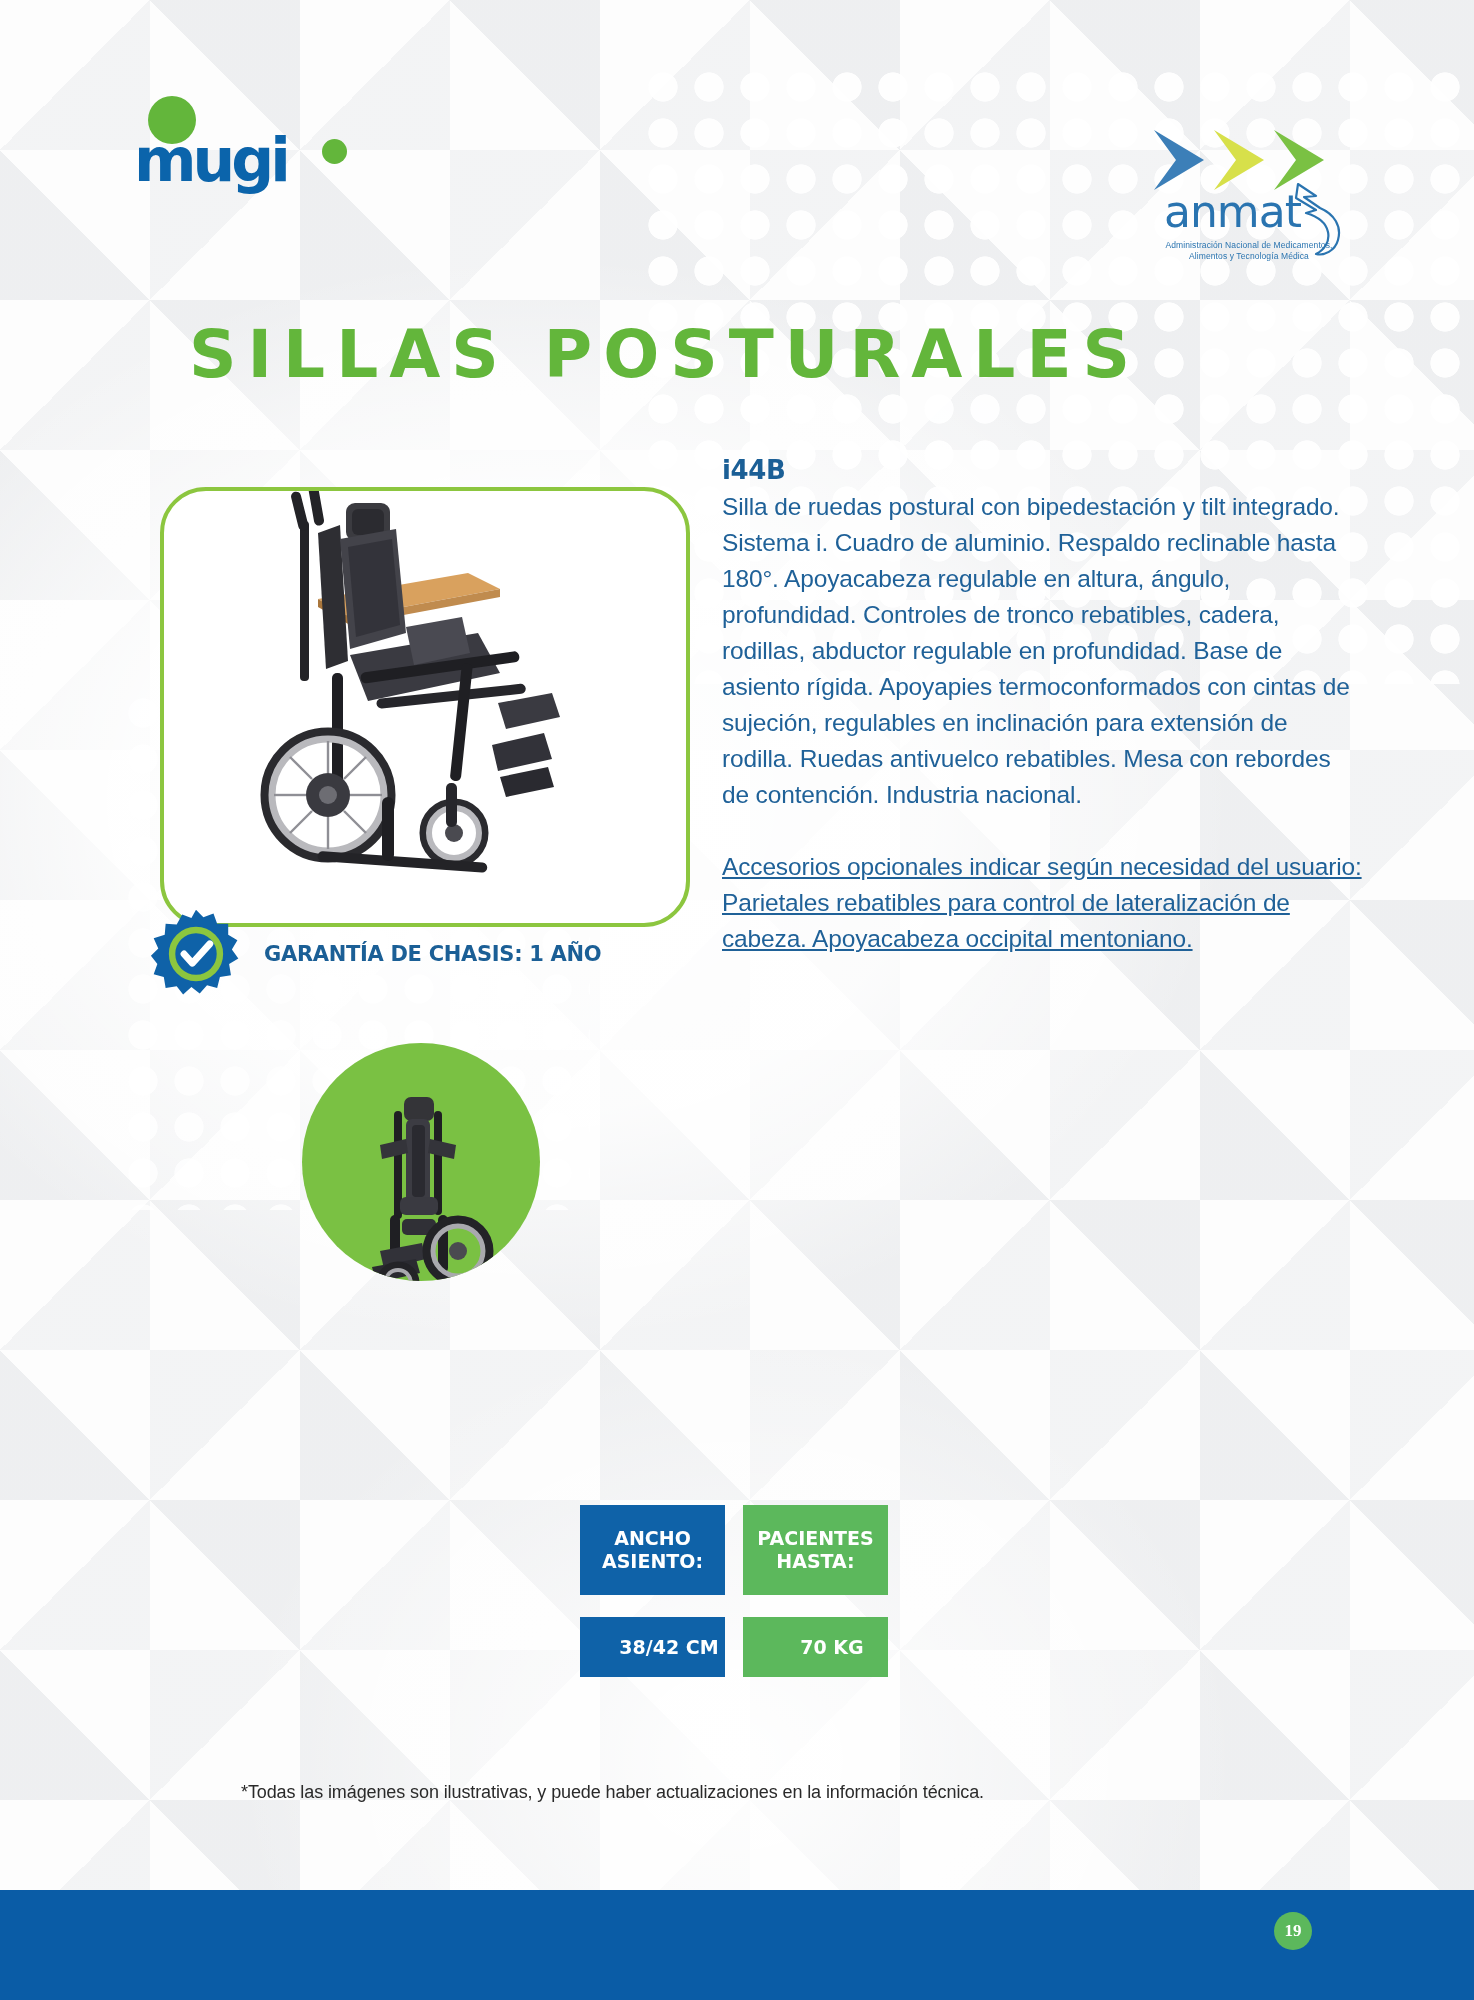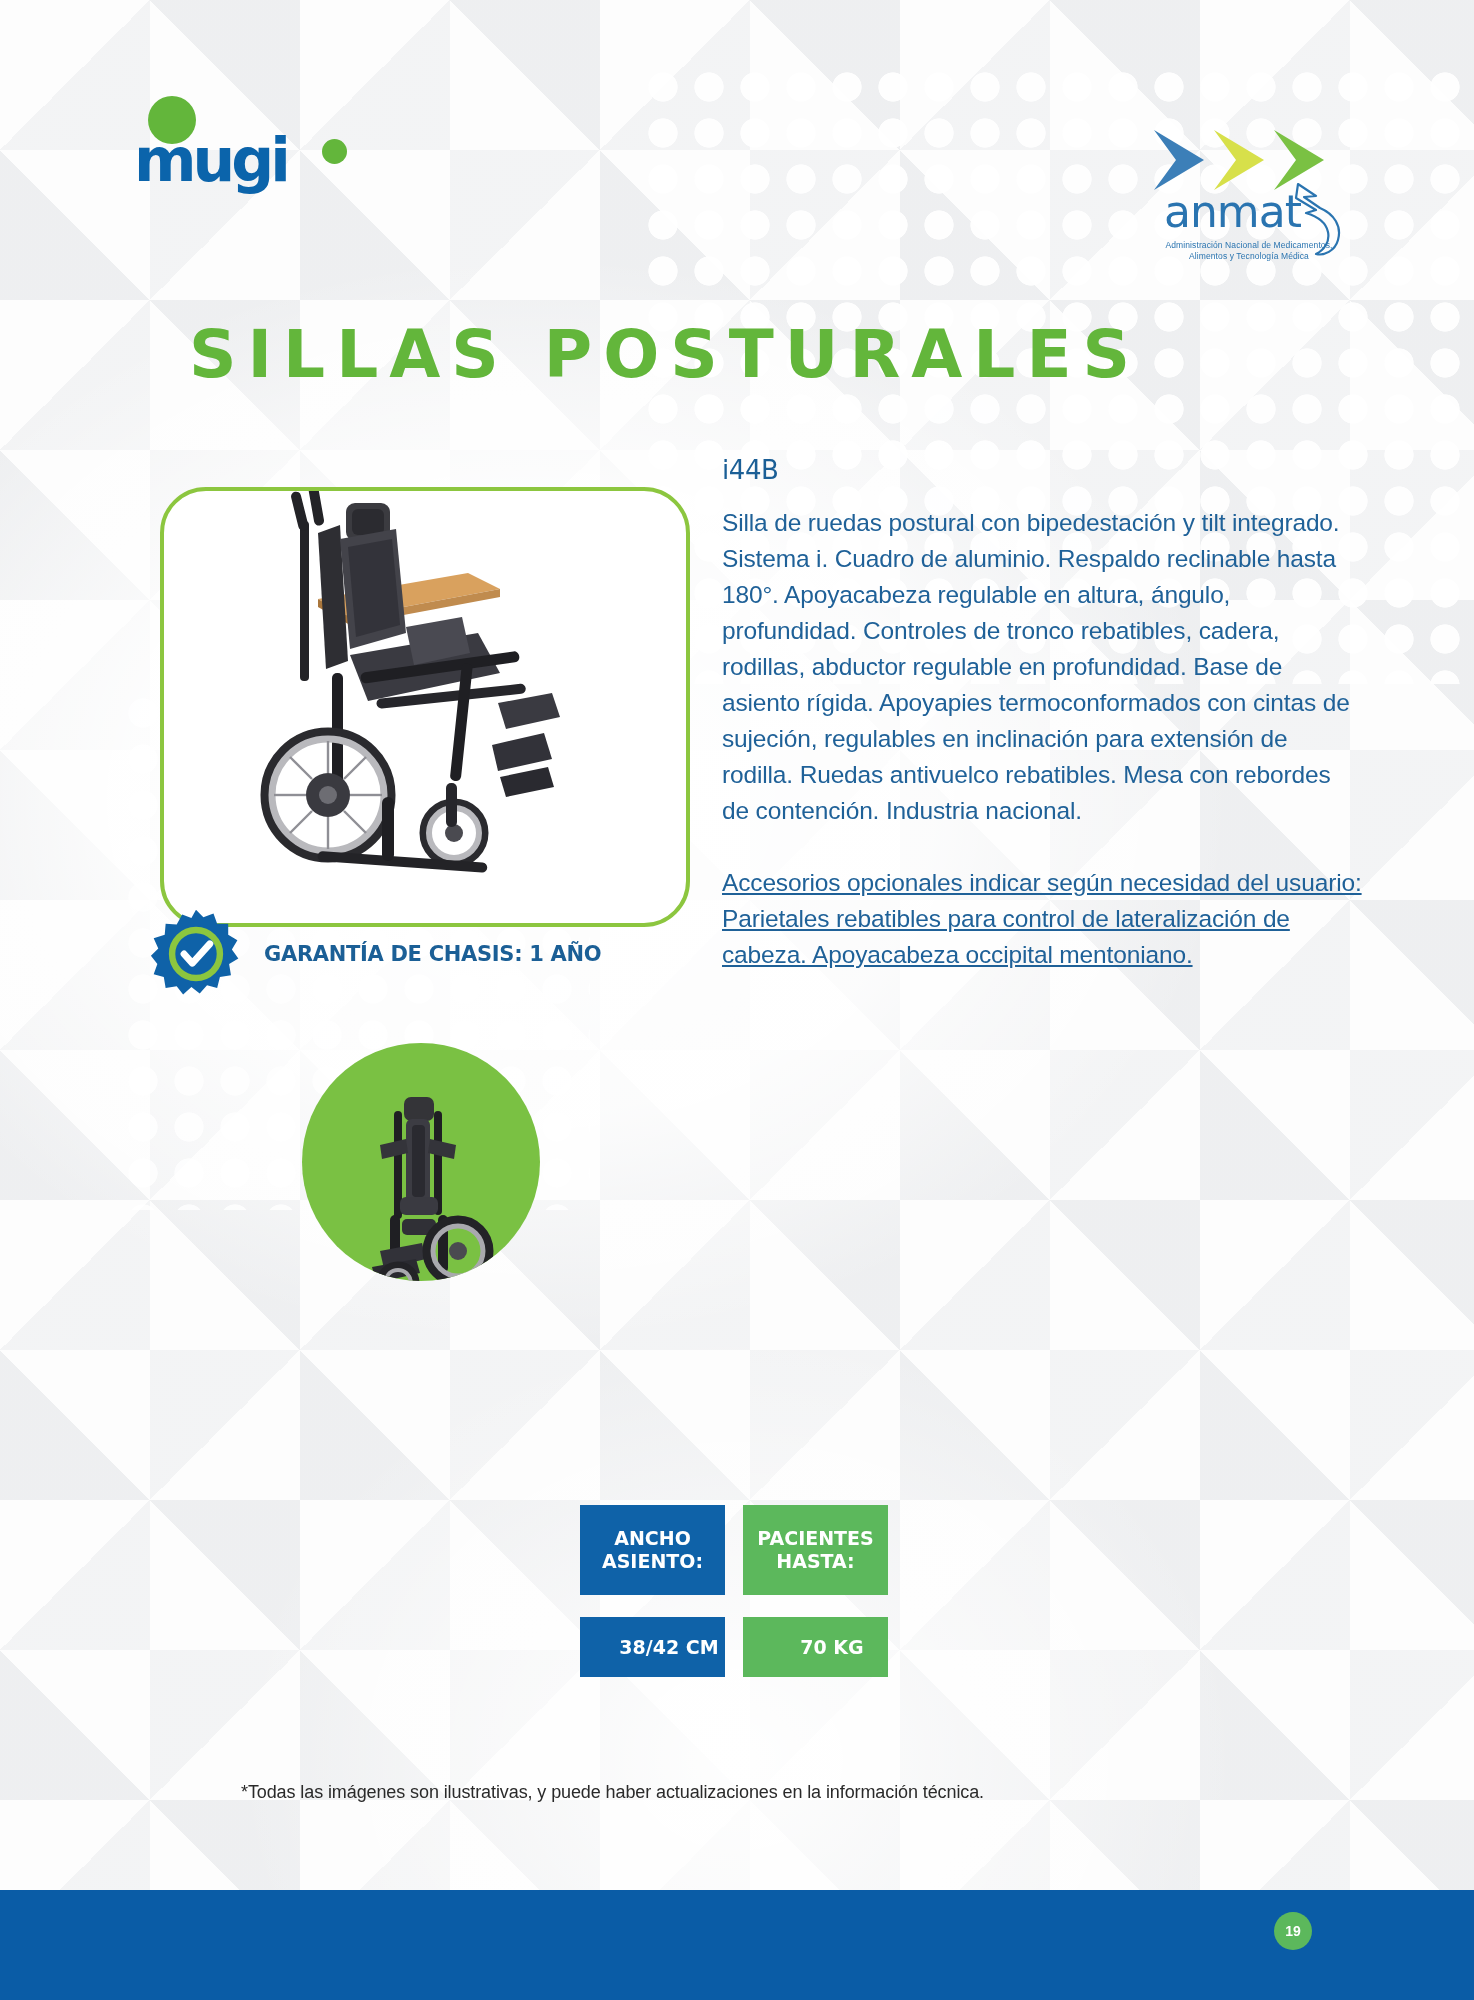--- a/index.html
+++ b/index.html
@@ -163,24 +163,24 @@
   
   .product-col {
     position: absolute;
     left: 722px;
     top: 455px;
     width: 640px;
   }
   .product-code {
     font-family: "DejaVu Sans", sans-serif;
     font-size: 26px;
-    font-weight: 400;
+    font-weight: 700;
     color: #1b5f96;
     letter-spacing: -.4px;
-    margin-bottom: 20px;
+    margin-bottom: 4px;
   }
   .product-desc {
     font-size: 24.5px;
     line-height: 1.47;
     color: #1f6198;
     letter-spacing: -.15px;
   }
   .product-desc + .product-desc { margin-top: 36px; text-decoration: underline; }
 
   
@@ -276,22 +276,22 @@
     background: #0a5ca6;
   }
   .page-number {
     position: absolute;
     right: 162px;
     top: 22px;
     width: 38px; height: 38px;
     border-radius: 50%;
     background: #5cb85c;
     color: #ffffff;
-    font-family: Liberation Sans, sans-serif;
-    font-size: 14px;
+    font-family: Liberation Serif, serif;
+    font-size: 17px;
     font-weight: 700;
     display: flex;
     align-items: center;
     justify-content: center;
   }
 </style>
 </head>
 <body>
 
 <div class="page">

